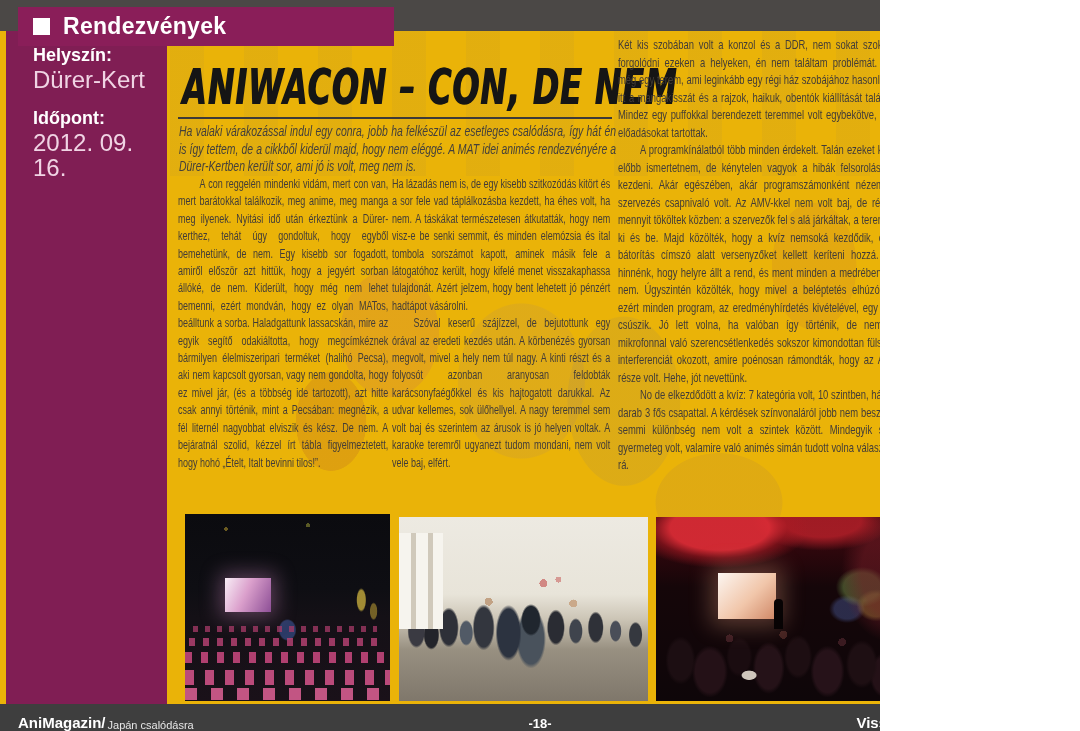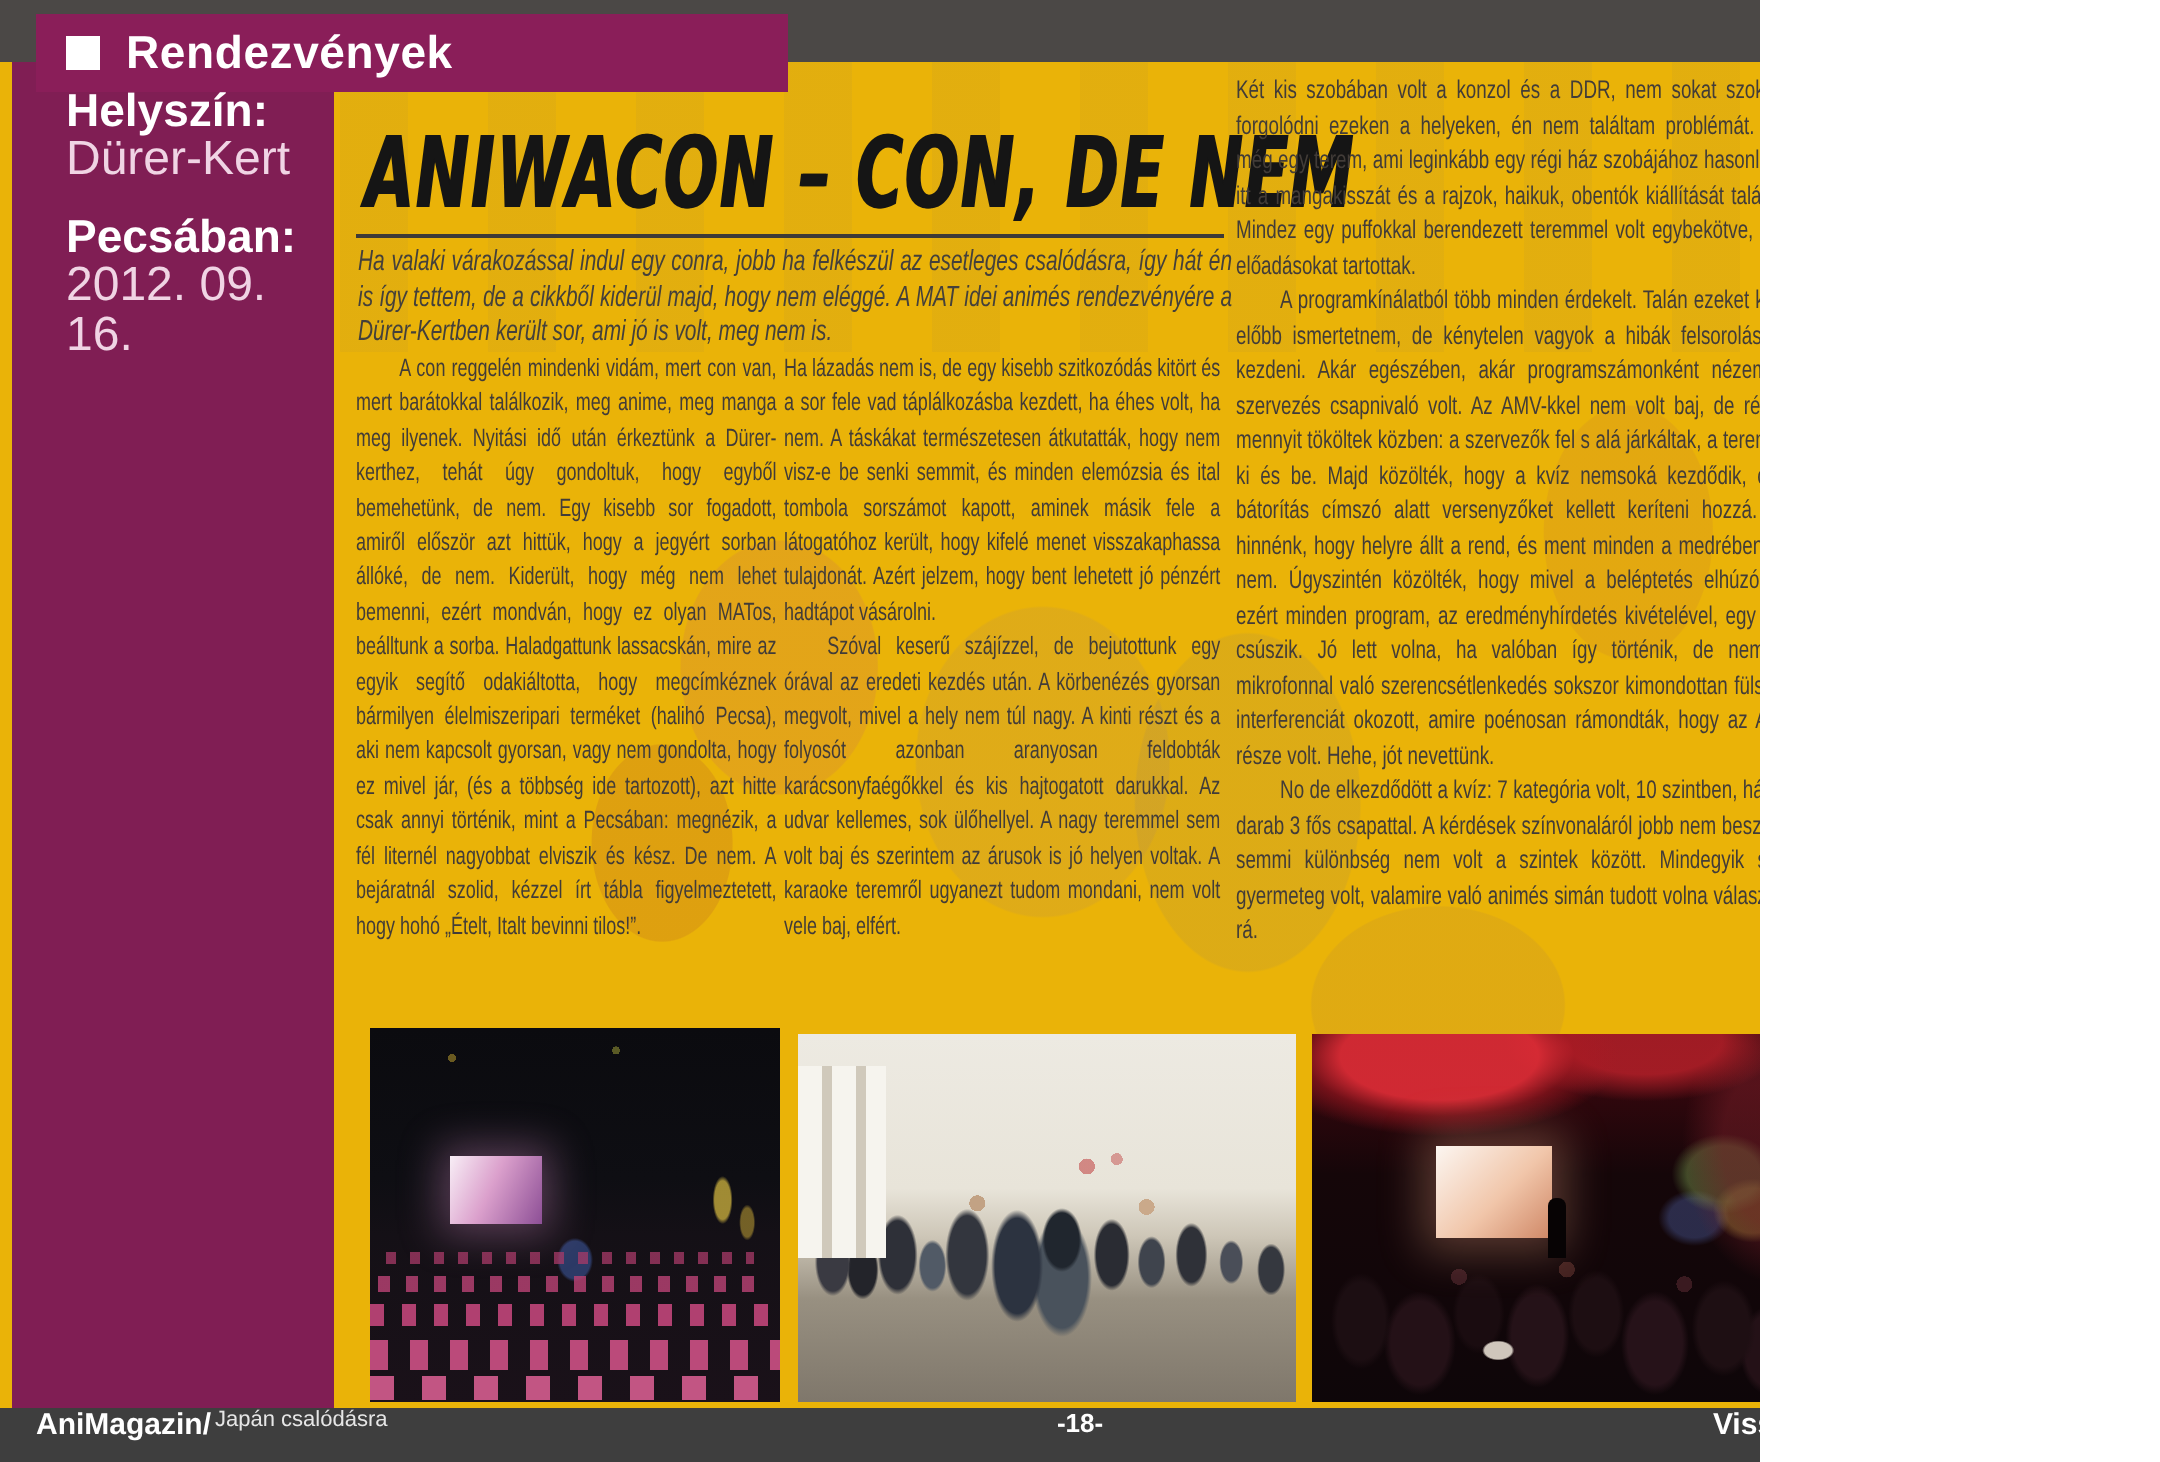--- a/index.html
+++ b/index.html
@@ -28,21 +28,21 @@
   .top-strip{position:absolute;left:0;top:0;width:1080px;height:31px;background:#4b4846;z-index:5;}
   .top-wedge{position:absolute;left:1030px;top:0;width:50px;height:31px;background:#f2f0ec;
              clip-path:polygon(100% 35%,100% 100%,30% 100%);z-index:6;}
   .banner{position:absolute;left:18px;top:7px;width:376px;height:39px;background:#8a1e59;z-index:10;
           display:flex;align-items:center;}
   .banner .sq{width:17px;height:17px;background:#ffffff;margin-left:15px;}
   .banner .bt{color:#ffffff;font-weight:bold;font-size:23px;margin-left:13px;letter-spacing:.3px;}
 
   .sidebar{position:absolute;left:6px;top:31px;width:161px;height:674px;background:#801e54;z-index:8;
            box-sizing:border-box;padding:12px 8px 0 27px;color:#fff;}
-  .sb-label{font-size:23px;font-weight:bold;line-height:24px;color:#ffffff;}
+  .sb-label{font-size:18px;font-weight:bold;line-height:24px;color:#ffffff;}
   .sb-value{font-size:24px;line-height:25px;color:#f0d4e4;}
   .sb-gap1{height:14px;} .sb-gap2{height:16px;}
 
   
   .article-title{position:absolute;left:182px;top:58px;z-index:7;white-space:nowrap;color:#151515;
     font-family:"DejaVu Sans",sans-serif;font-weight:bold;font-style:italic;font-size:38px;
     letter-spacing:1px;transform:scale(.84,1.3);transform-origin:left top;text-shadow:1px 0 #151515;}
   .byline{position:absolute;left:180px;top:84px;width:432px;text-align:right;z-index:7;color:#222;}
   .byline .sl{font-size:25px;font-weight:bold;font-style:italic;vertical-align:-3px;}
   .byline .au{font-size:16px;margin-left:7px;}
@@ -199,21 +199,21 @@
   .st-screen{left:62px;top:56px;width:58px;height:46px;
     background:linear-gradient(135deg,#fcf6f1,#f1c6aa 55%,#cf8766);
     box-shadow:0 0 22px 7px rgba(255,180,140,.3);}
   .st-perf{left:118px;top:82px;width:9px;height:30px;background:#070304;border-radius:4px 4px 0 0;}
 
   
   .ribbon{position:absolute;left:830px;top:642px;width:340px;height:38px;background:#7c1b4f;z-index:30;
     transform:rotate(-40deg);display:flex;align-items:center;justify-content:center;
     color:#ffffff;font-size:15.5px;letter-spacing:.4px;white-space:nowrap;}
   .footer{position:absolute;left:0;top:704px;width:1080px;height:27px;background:#3e3e3e;z-index:20;
-    display:flex;align-items:flex-start;color:#ffffff;}
+    display:flex;align-items:flex-end;color:#ffffff;}
   .f-brand{margin-left:18px;font-weight:bold;font-size:15px;}
   .f-tag{font-size:11px;color:#e6e6e6;margin-left:2px;}
   .f-page{position:absolute;left:50%;transform:translateX(-50%);font-weight:bold;font-size:13px;}
   .f-link{margin-left:auto;margin-right:14px;font-weight:bold;font-size:15px;}
 </style>
 </head>
 <body>
 
 <div id="canvas">
 
@@ -225,21 +225,21 @@
   <div class="top-wedge"></div>
   <div class="banner">
     <span class="sq"></span>
     <span class="bt">Rendezvények</span>
   </div>
 
   <div class="sidebar">
     <div class="sb-label">Helyszín:</div>
     <div class="sb-value">Dürer-Kert</div>
     <div class="sb-gap1"></div>
-    <div class="sb-label">Pecsában:</div>
+    <div class="sb-label">Időpont:</div>
     <div class="sb-value">2012. 09. 16.</div>
     <div class="sb-gap2"></div>
   </div>
 
   <div class="ph ph-courtyard">
     <div class="d cy-win"></div>
   </div>
   <div class="ph ph-artworks">
     <div class="d aw-board"></div>
     <div class="d paper aw-p1"></div>

